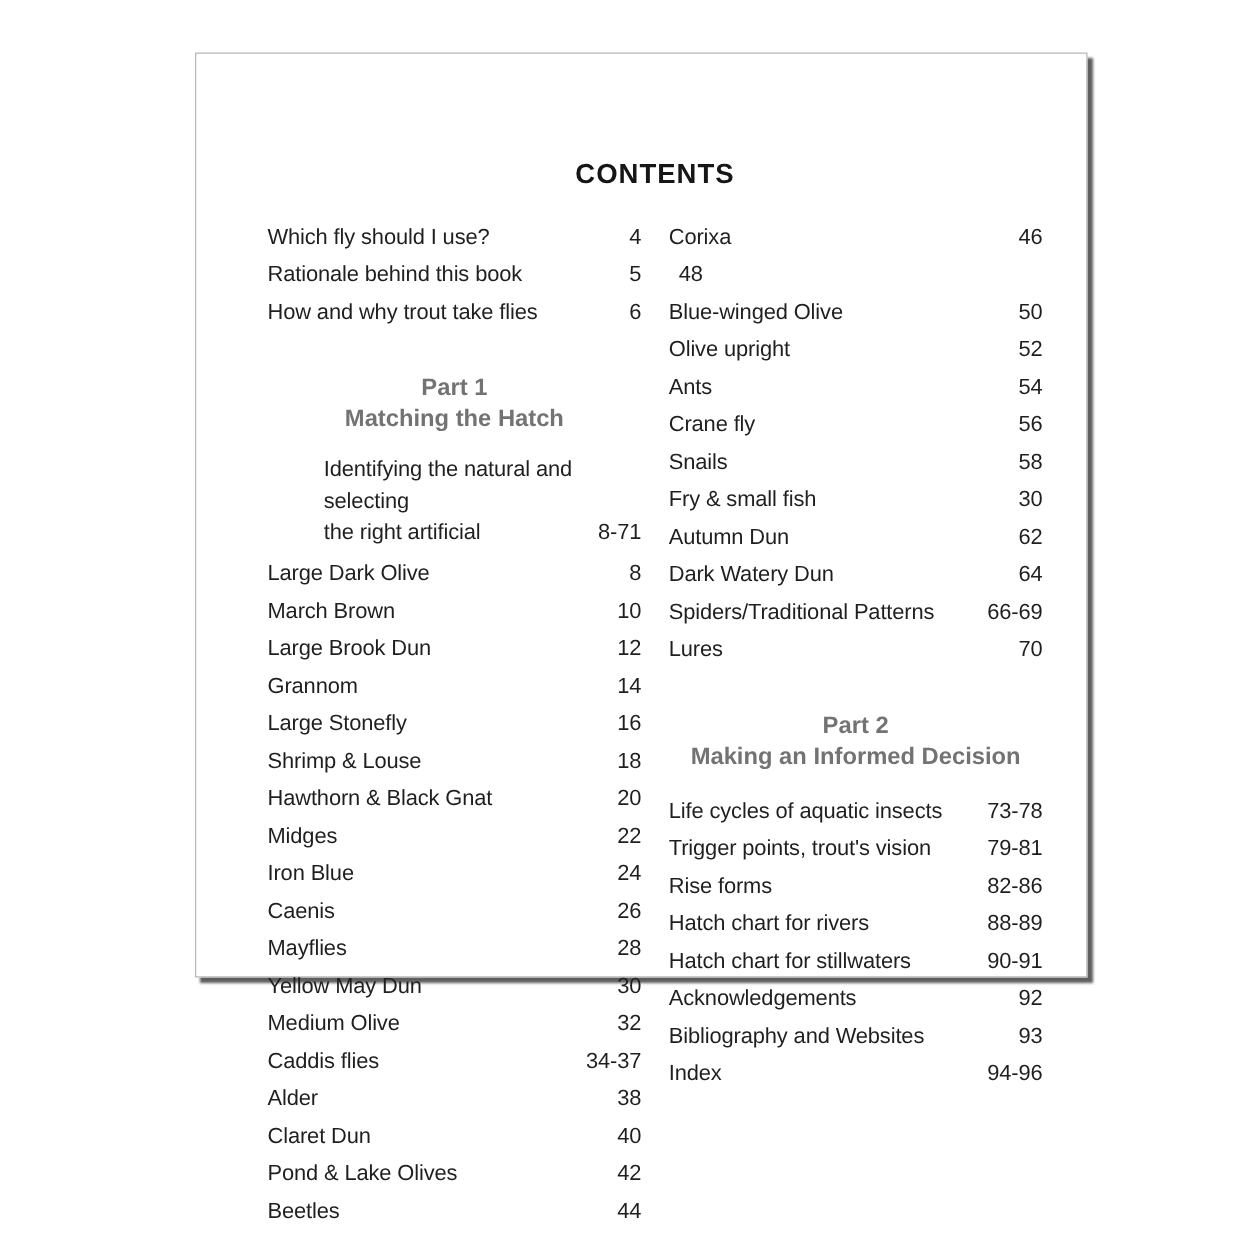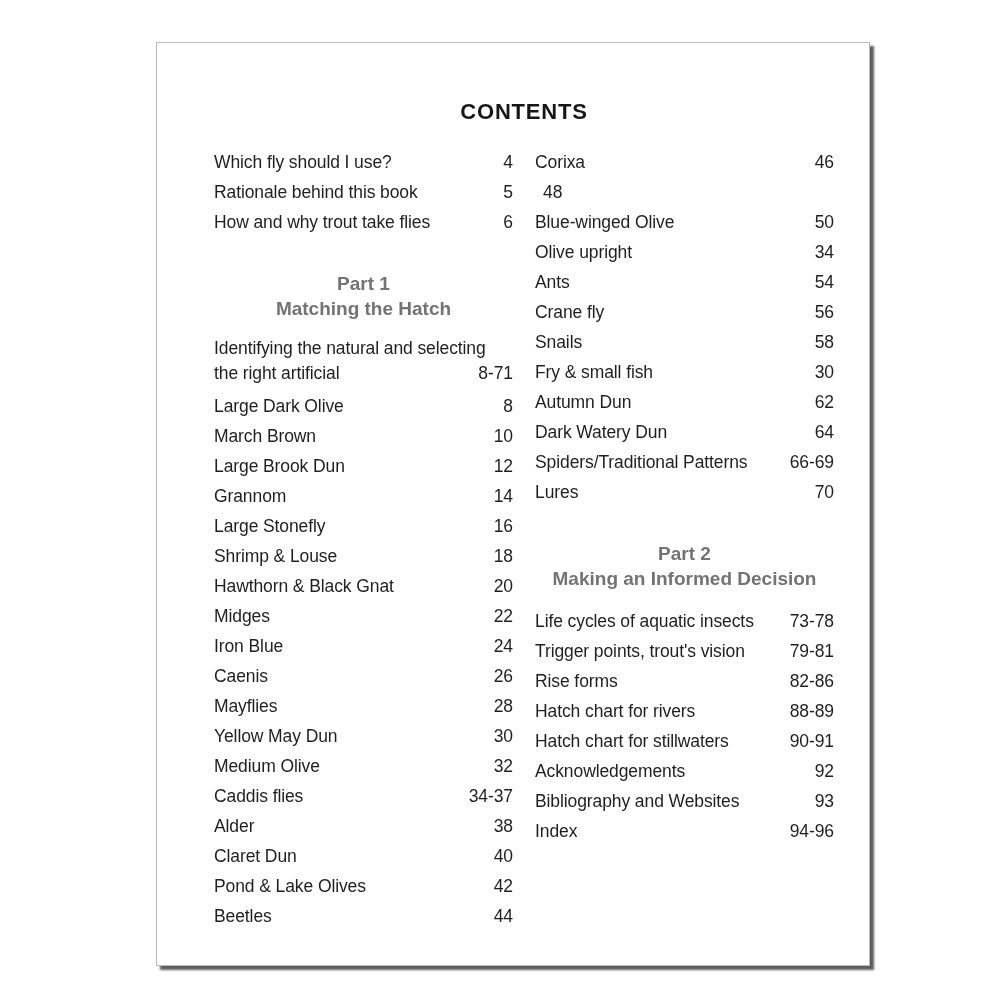--- a/index.html
+++ b/index.html
@@ -17,26 +17,26 @@
     width: 1000px;
     height: 1000px;
     background: #ffffff;
     overflow: hidden;
   }
   .book-page {
     position: absolute;
     left: 156px;
     top: 42px;
     width: 714px;
-    height: 924px;
+    height: 740px;
     box-sizing: border-box;
     background: #ffffff;
     border: 1px solid #b8b8b8;
     box-shadow: 4px 4px 2px rgba(66, 66, 66, 0.85);
-    padding: 56px 35px 0 57px;
+    padding: 83px 35px 0 57px;
   }
   .contents-title {
     margin: 0;
     text-align: center;
     font-size: 22px;
     font-weight: bold;
     line-height: 26px;
     letter-spacing: 0.8px;
     color: #161616;
   }
@@ -71,20 +71,21 @@
     font-size: 19px;
     line-height: 25px;
     margin: 34px 0 15px 0;
     color: #737373;
   }
   .wrap-row {
     font-size: 17.5px;
     letter-spacing: -0.1px;
     line-height: 25px;
     margin-bottom: 5px;
+    margin-left: 45px;
   }
   .wrap-row .wrap-line2 {
     display: flex;
     justify-content: space-between;
     align-items: baseline;
   }
 </style>
 </head>
 <body>
 
@@ -208,21 +209,21 @@
             </div>
             <div class="row">
               <span class="page-num">48</span>
             </div>
             <div class="row">
               <span class="label">Blue-winged Olive</span>
               <span class="page-num">50</span>
             </div>
             <div class="row">
               <span class="label">Olive upright</span>
-              <span class="page-num">34</span>
+              <span class="page-num">52</span>
             </div>
             <div class="row">
               <span class="label">Ants</span>
               <span class="page-num">54</span>
             </div>
             <div class="row">
               <span class="label">Crane fly</span>
               <span class="page-num">56</span>
             </div>
             <div class="row">

